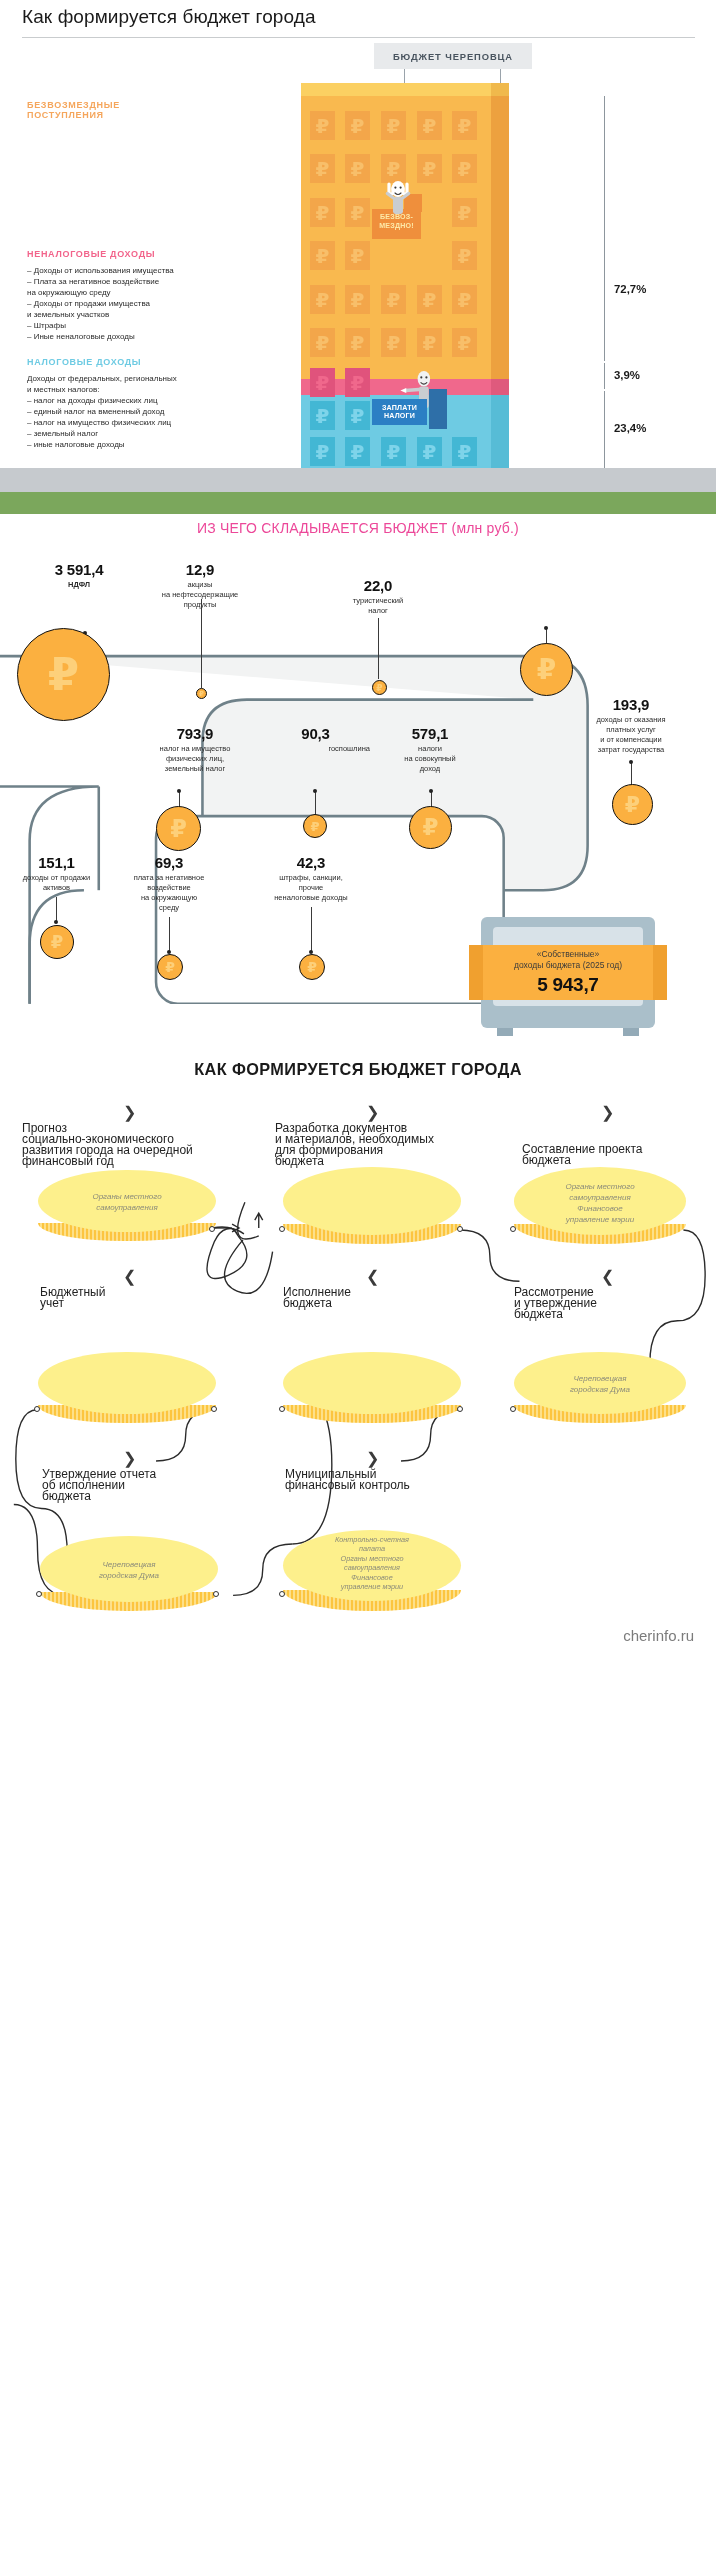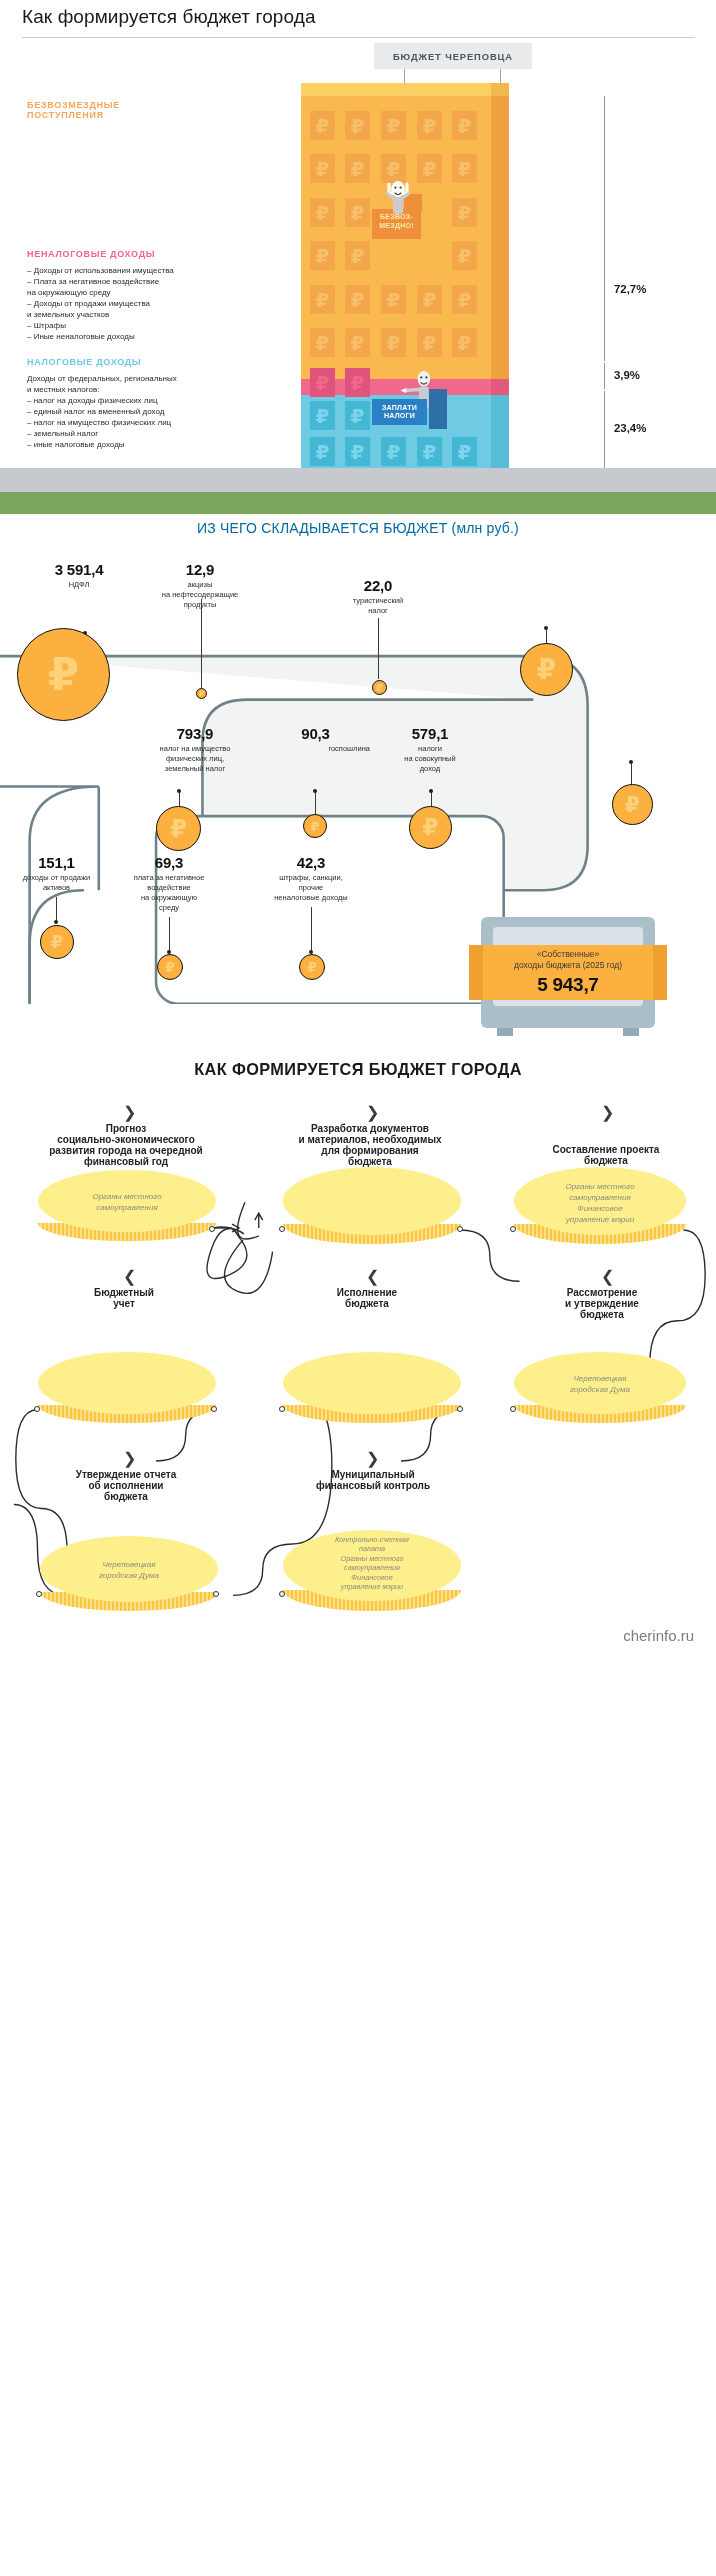--- a/index.html
+++ b/index.html
@@ -72,21 +72,21 @@
   
   .leg { position:absolute; }
   .leg h3 { margin:0 0 6px 0; font-size:9px; font-weight:700; letter-spacing:0.7px; }
   .leg p  { margin:0; font-size:8px; line-height:11px; color:#2b2b2b; }
   .leg.l-a h3 { color:#f5a65c; }
   .leg.l-b h3 { color:#f2648b; }
   .leg.l-c h3 { color:#6ecbe3; }
 
   
   .sec2 { position:absolute; left:0; top:490px; width:716px; height:553px; }
-  .sec-title { text-align:center; font-size:14px; font-weight:400; letter-spacing:0.2px; color:#0369a1;}
+  .sec-title { text-align:center; font-size:14px; font-weight:400; letter-spacing:0.2px; color:#ec4899;}
   .maze { position:absolute; left:0; top:0; width:716px; height:514px; }
 
   .coin { position:absolute; border-radius:50%; background:#fbb040; border:1.2px solid #111; }
   .coin .rub { position:absolute; inset:0; display:flex; align-items:center; justify-content:center;
       color:#fdd07a; font-weight:700; }
   .stem { position:absolute; width:1px; background:#3a3a3a; }
   .dot  { position:absolute; width:4px; height:4px; border-radius:50%; background:#222; }
 
   .num { position:absolute; text-align:center; }
   .num .v { font-size:15px; font-weight:700; color:#111; letter-spacing:-0.2px;text-align:center; }
@@ -101,21 +101,21 @@
   .ribbon-main { position:absolute; left:14px; top:0; width:170px; height:55px; background:#fbb040; }
   .ribbon-tail { position:absolute; top:0; width:16px; height:55px; background:#f0a02f; }
   .ribbon-txt { position:absolute; left:14px; top:4px; width:170px; text-align:center; }
   .ribbon-txt .t1 { font-size:8.5px; line-height:11.4px; color:#3a3a3a; }
   .ribbon-txt .t2 { font-size:19px; font-weight:700; color:#111; margin-top:2px; letter-spacing:-0.3px;}
 
   
   .sec3 { position:absolute; left:0; top:1042px; width:716px; height:1534px; }
   .flow-title { text-align:center; font-size:16.3px; font-weight:700; letter-spacing:0.4px; color:#1a1a1a;}
   .chev { position:absolute; font-size:16px; color:#3b3b3b; font-weight:300; }
-  .step { position:absolute; text-align:center; font-size:10px; line-height:11px; color:#222;font-weight:bold;}
+  .step { position:absolute; text-align:left; font-size:12px; line-height:11px; color:#222;}
   .ycoin { position:absolute; }
   .ycoin .edge { position:absolute; left:0; bottom:0; width:100%; height:26%;
       background: repeating-linear-gradient(90deg,#fcc53f 0 2px,#fde08a 2px 4px);
       border-radius:0 0 50% 50%/0 0 100% 100%; }
   .ycoin .top { position:absolute; left:0; top:0; width:100%; height:88%;
       background:#fdf08c; border-radius:50%; }
   .ycoin .lbl { position:absolute; left:8%; right:8%; top:30%; text-align:center;
       font-style:italic; font-size:8px; line-height:11px; color:#8b8b7a; }
   .wire { position:absolute; }
   .node { position:absolute; width:6px; height:6px; border-radius:50%; border:1.4px solid #333; background:#fff; }
@@ -344,21 +344,21 @@
     <svg class="maze" viewBox="0 0 725 520">
       <path d="M-5 168 L545 168 Q595 168 595 218 L595 360 Q595 405 550 405 L250 405 Q205 405 205 358 L205 255 Q205 212 250 212 L540 212" fill="#f2f3f3" stroke="#6f8189" stroke-width="2.6" stroke-linejoin="round"></path>
       <path d="M100 405 L100 300" fill="none" stroke="#6f8189" stroke-width="2.6"></path>
       <path d="M30 520 L30 460 Q30 405 85 405" fill="none" stroke="#6f8189" stroke-width="2.6"></path>
       <rect x="158" y="330" width="352" height="190" rx="22" fill="#ffffff" stroke="#6f8189" stroke-width="2.6"></rect>
       <path d="M-5 300 L100 300 Q30 300 30 355 L30 520" fill="none" stroke="#6f8189" stroke-width="2.6"></path>
     </svg>
 
     <div class="num" style="left:10px;  top:71px;  width:138px;">
       <div class="v">3 591,4</div>
-      <div class="c" style="white-space:pre-line;">НДФЛ</div>
+      <div class="c" style="white-space:pre-line;font-weight:bold;">НДФЛ</div>
     </div>
     <div class="num" style="left:126px; top:71px;  width:148px;">
       <div class="v">12,9</div>
       <div class="c" style="white-space:pre-line;">акцизы
 на нефтесодержащие
 продукты</div>
     </div>
     <div class="num" style="left:316px; top:87px;  width:124px;">
       <div class="v">22,0</div>
       <div class="c" style="white-space:pre-line;">туристический
@@ -380,20 +380,27 @@
     <div class="coin" style="left:372px; top:190px; width:15px; height:15px;">
         <div class="rub" style="font-size:9px;">₽</div>
       </div>
 
     <div class="stem" style="left:546px; top:138px; height:18px;"></div>
     <div class="dot" style="left:544px; top:136px;"></div>
     <div class="coin" style="left:520px; top:153px; width:53px; height:53px;">
         <div class="rub" style="font-size:28px;">₽</div>
       </div>
 
+    <div class="num" style="left:553px; top:206px; width:156px;">
+      <div class="v">193,9</div>
+      <div class="c" style="white-space:pre-line;">доходы от оказания
+платных услуг
+и от компенсации
+затрат государства</div>
+    </div>
     <div class="stem" style="left:631px; top:272px; height:28px;"></div>
     <div class="dot" style="left:629px; top:270px;"></div>
     <div class="coin" style="left:612px; top:294px; width:41px; height:41px;">
         <div class="rub" style="font-size:22px;">₽</div>
       </div>
 
     <div class="num" style="left:111px; top:235px; width:168px;">
       <div class="v">793,9</div>
       <div class="c" style="white-space:pre-line;">налог на имущество
 физических лиц,

